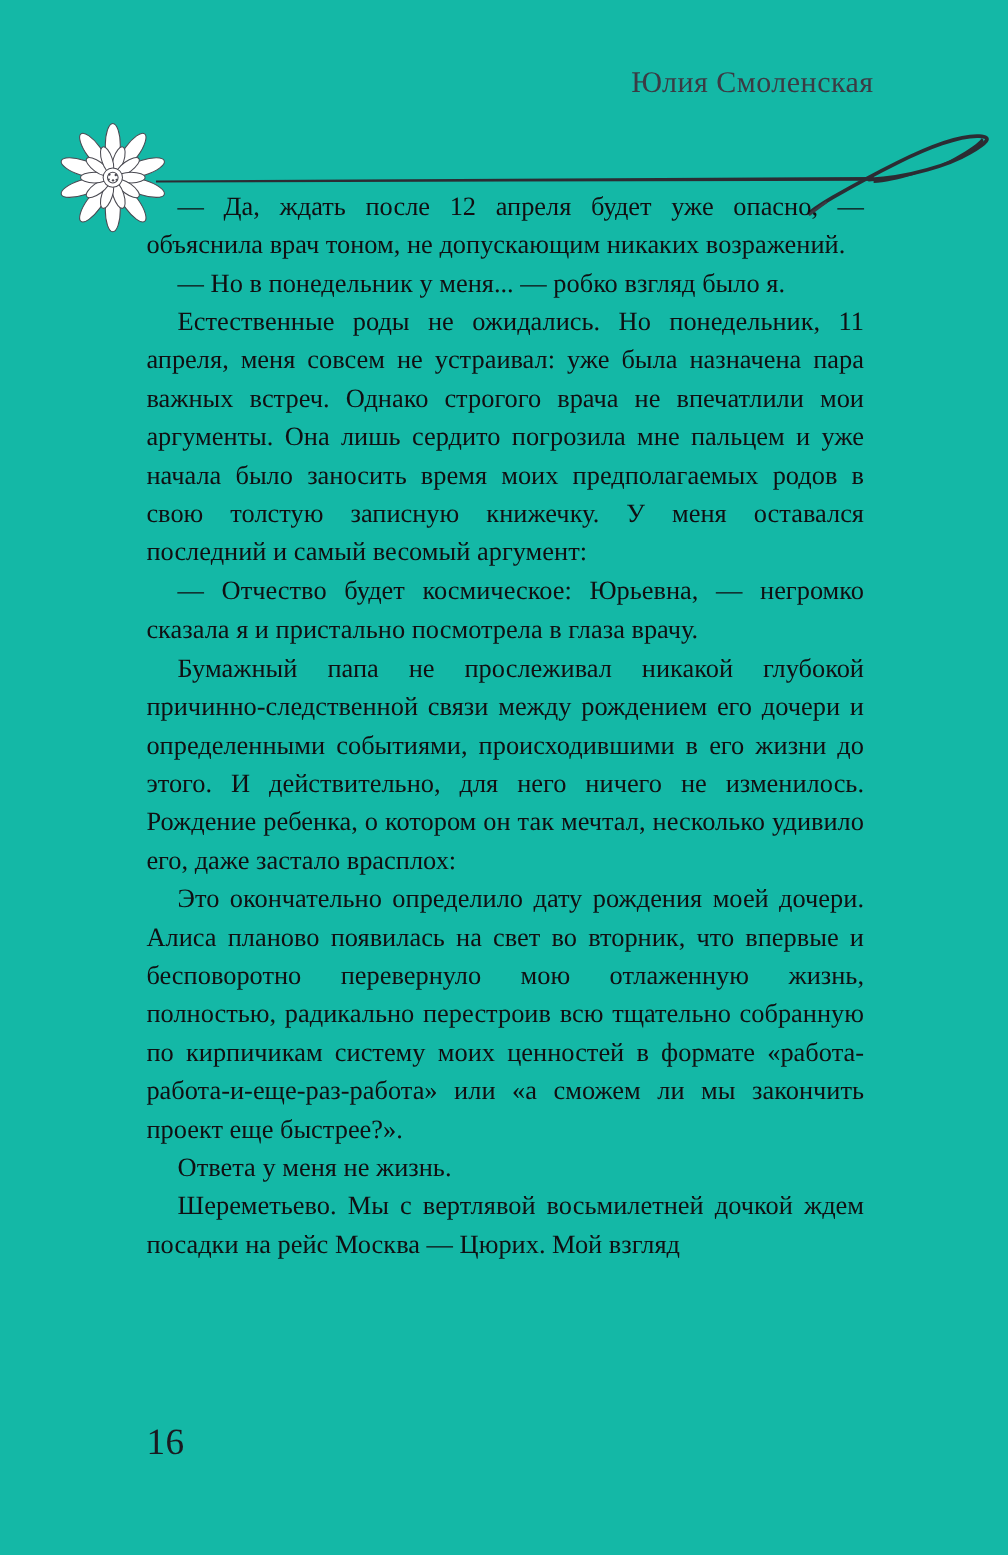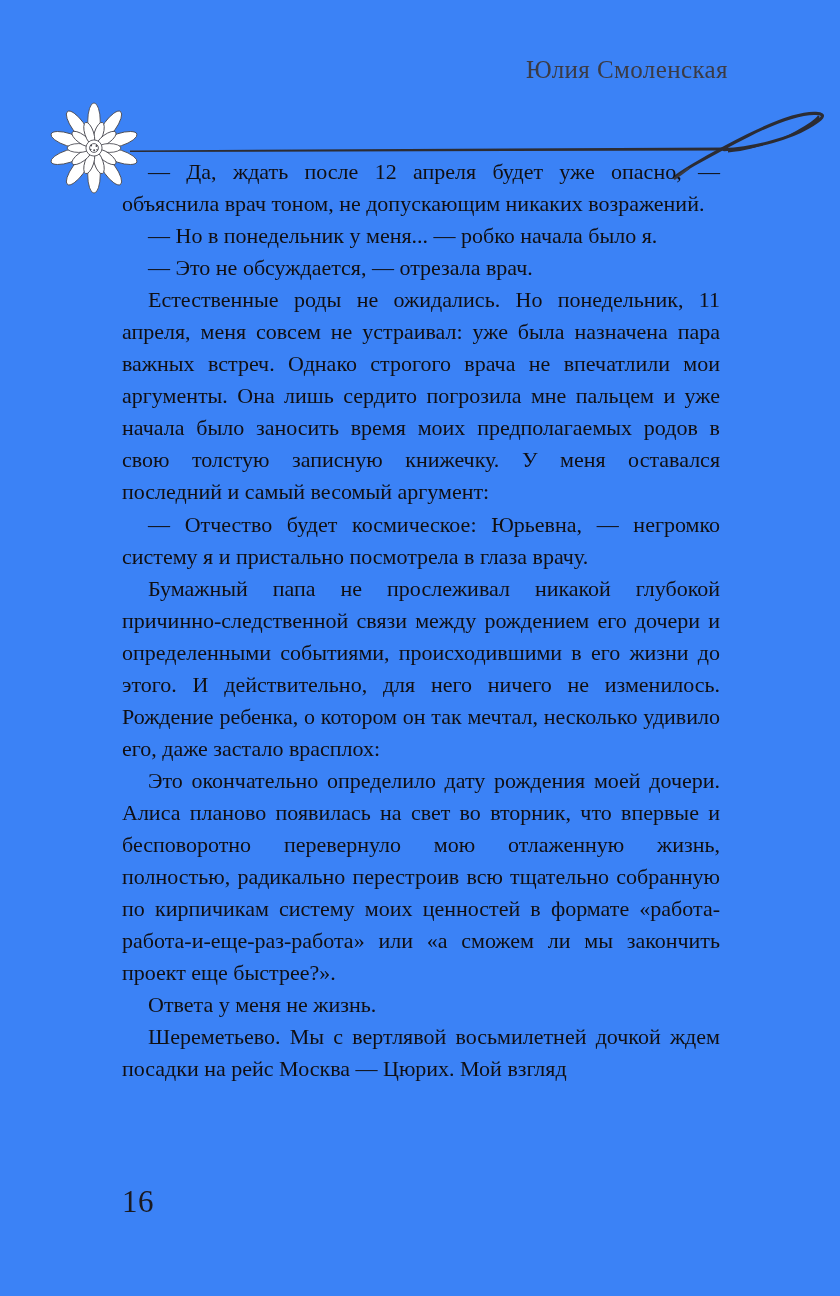--- a/index.html
+++ b/index.html
@@ -8,21 +8,21 @@
     background: #ffffff;
   }
   body {
     font-family: "Liberation Serif", "DejaVu Serif", serif;
   }
 
   .page {
     position: relative;
     width: 840px;
     height: 1296px;
-    background: #3b82f6;
+    background: #14b8a6;
     overflow: hidden;
     box-sizing: border-box;
   }
 
   
   .running-head {
     position: absolute;
     left: 0;
     top: 48px;
     width: 840px;
@@ -163,24 +163,23 @@
 
         <path d="M 560,63.6 C 554,68.0 549,71.6 545,74.4 L 546.8,76.0 C 551,73.0 556,69.2 562,64.8 Z" fill="#3a3a42"></path>
       </svg>
     </div>
 
     <div class="head-author">Юлия Смоленская</div>
   </div>
 
   <div class="body-text">
     <p class="para">— Да, ждать после 12 апреля будет уже опасно, — объяснила врач тоном, не допускающим никаких возражений.</p>
-    <p class="para">— Но в понедельник у меня... — робко начала было я.</p>
-    <p class="para nojust">— Это не обсуждается, — отрезала врач.</p>
+    <p class="para">— Но в понедельник у меня... — робко взгляд было я.</p>
     <p class="para">Естественные роды не ожидались. Но понедельник, 11 апреля, меня совсем не устраивал: уже была назначена пара важных встреч. Однако строгого врача не впечатлили мои аргументы. Она лишь сердито погрозила мне пальцем и уже начала было заносить время моих предполагаемых родов в свою толстую записную книжечку. У меня оставался последний и самый весомый аргумент:</p>
-    <p class="para">— Отчество будет космическое: Юрьевна, — негромко систему я и пристально посмотрела в глаза врачу.</p>
+    <p class="para">— Отчество будет космическое: Юрьевна, — негромко сказала я и пристально посмотрела в глаза врачу.</p>
     <p class="para">Бумажный папа не прослеживал никакой глубокой причинно-следственной связи между рождением его дочери и определенными событиями, происходившими в его жизни до этого. И действительно, для него ничего не изменилось. Рождение ребенка, о котором он так мечтал, несколько удивило его, даже застало врасплох:</p>
     <p class="para">Это окончательно определило дату рождения моей дочери. Алиса планово появилась на свет во вторник, что впервые и бесповоротно перевернуло мою отлаженную жизнь, полностью, радикально перестроив всю тщательно собранную по кирпичикам систему моих ценностей в формате «работа-работа-и-еще-раз-работа» или «а сможем ли мы закончить проект еще быстрее?».</p>
     <p class="para nojust">Ответа у меня не жизнь.</p>
     <p class="para">Шереметьево. Мы с вертлявой восьмилетней дочкой ждем посадки на рейс Москва — Цюрих. Мой взгляд</p>
   </div>
 
   <div class="folio">16</div>
 
 </div>
 

